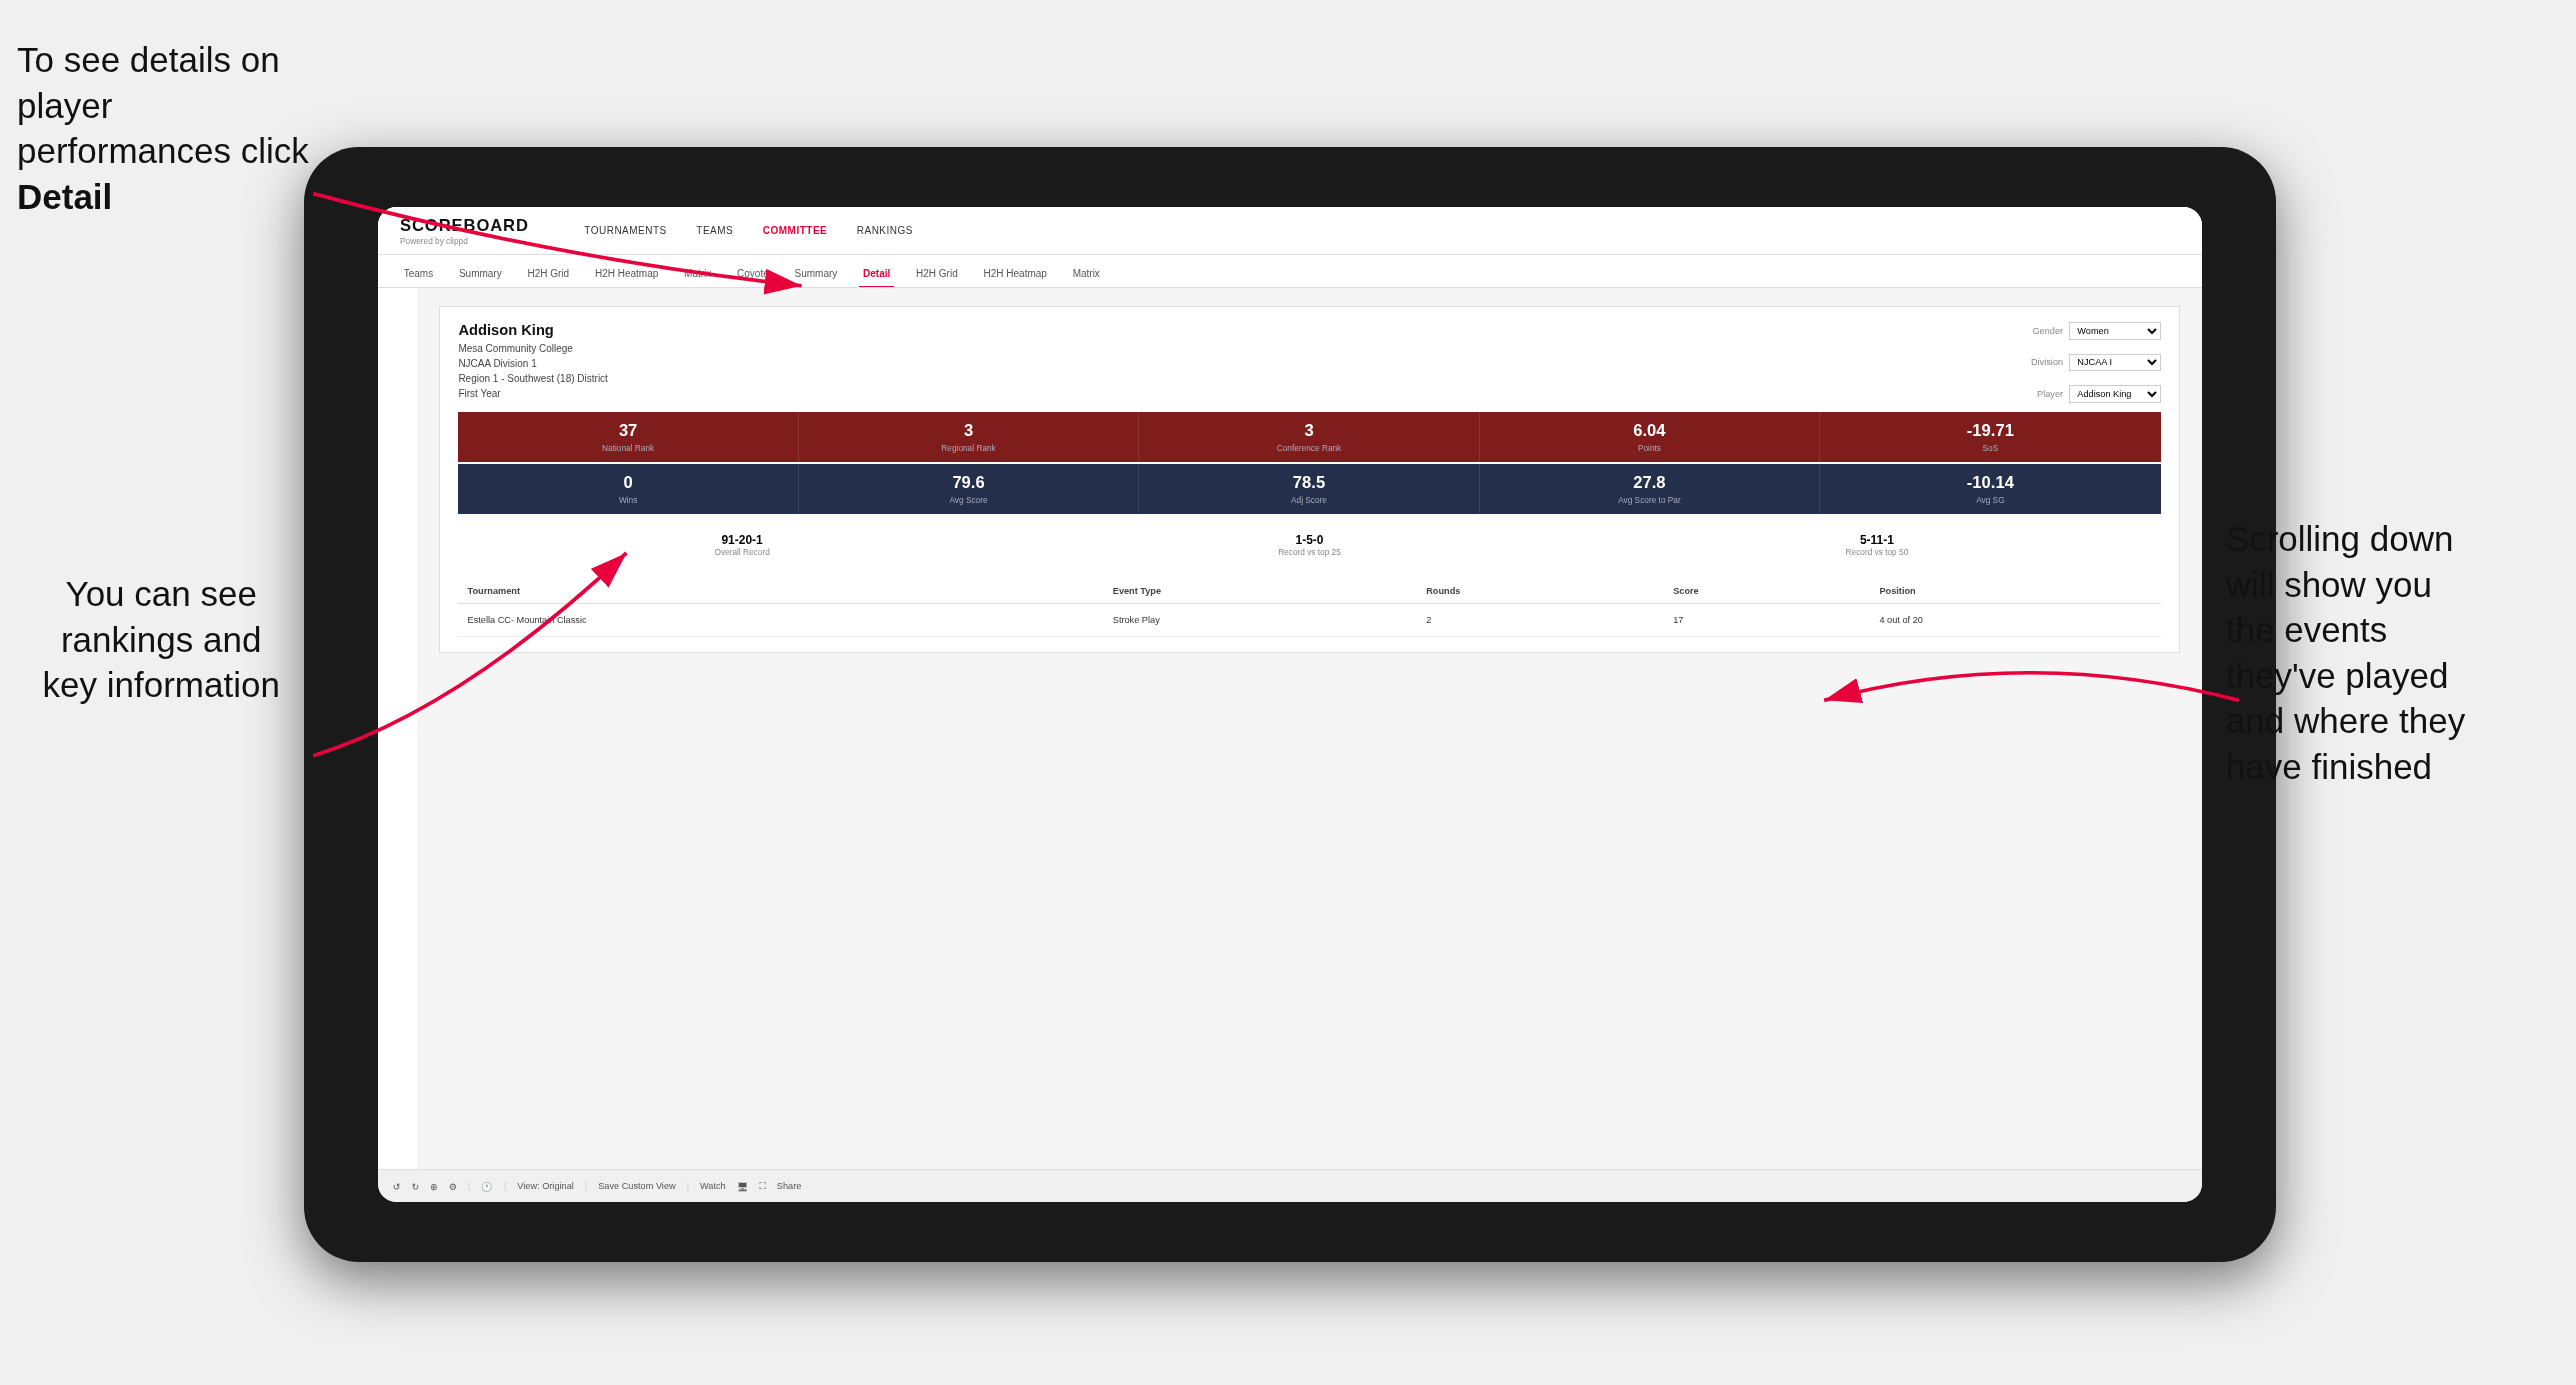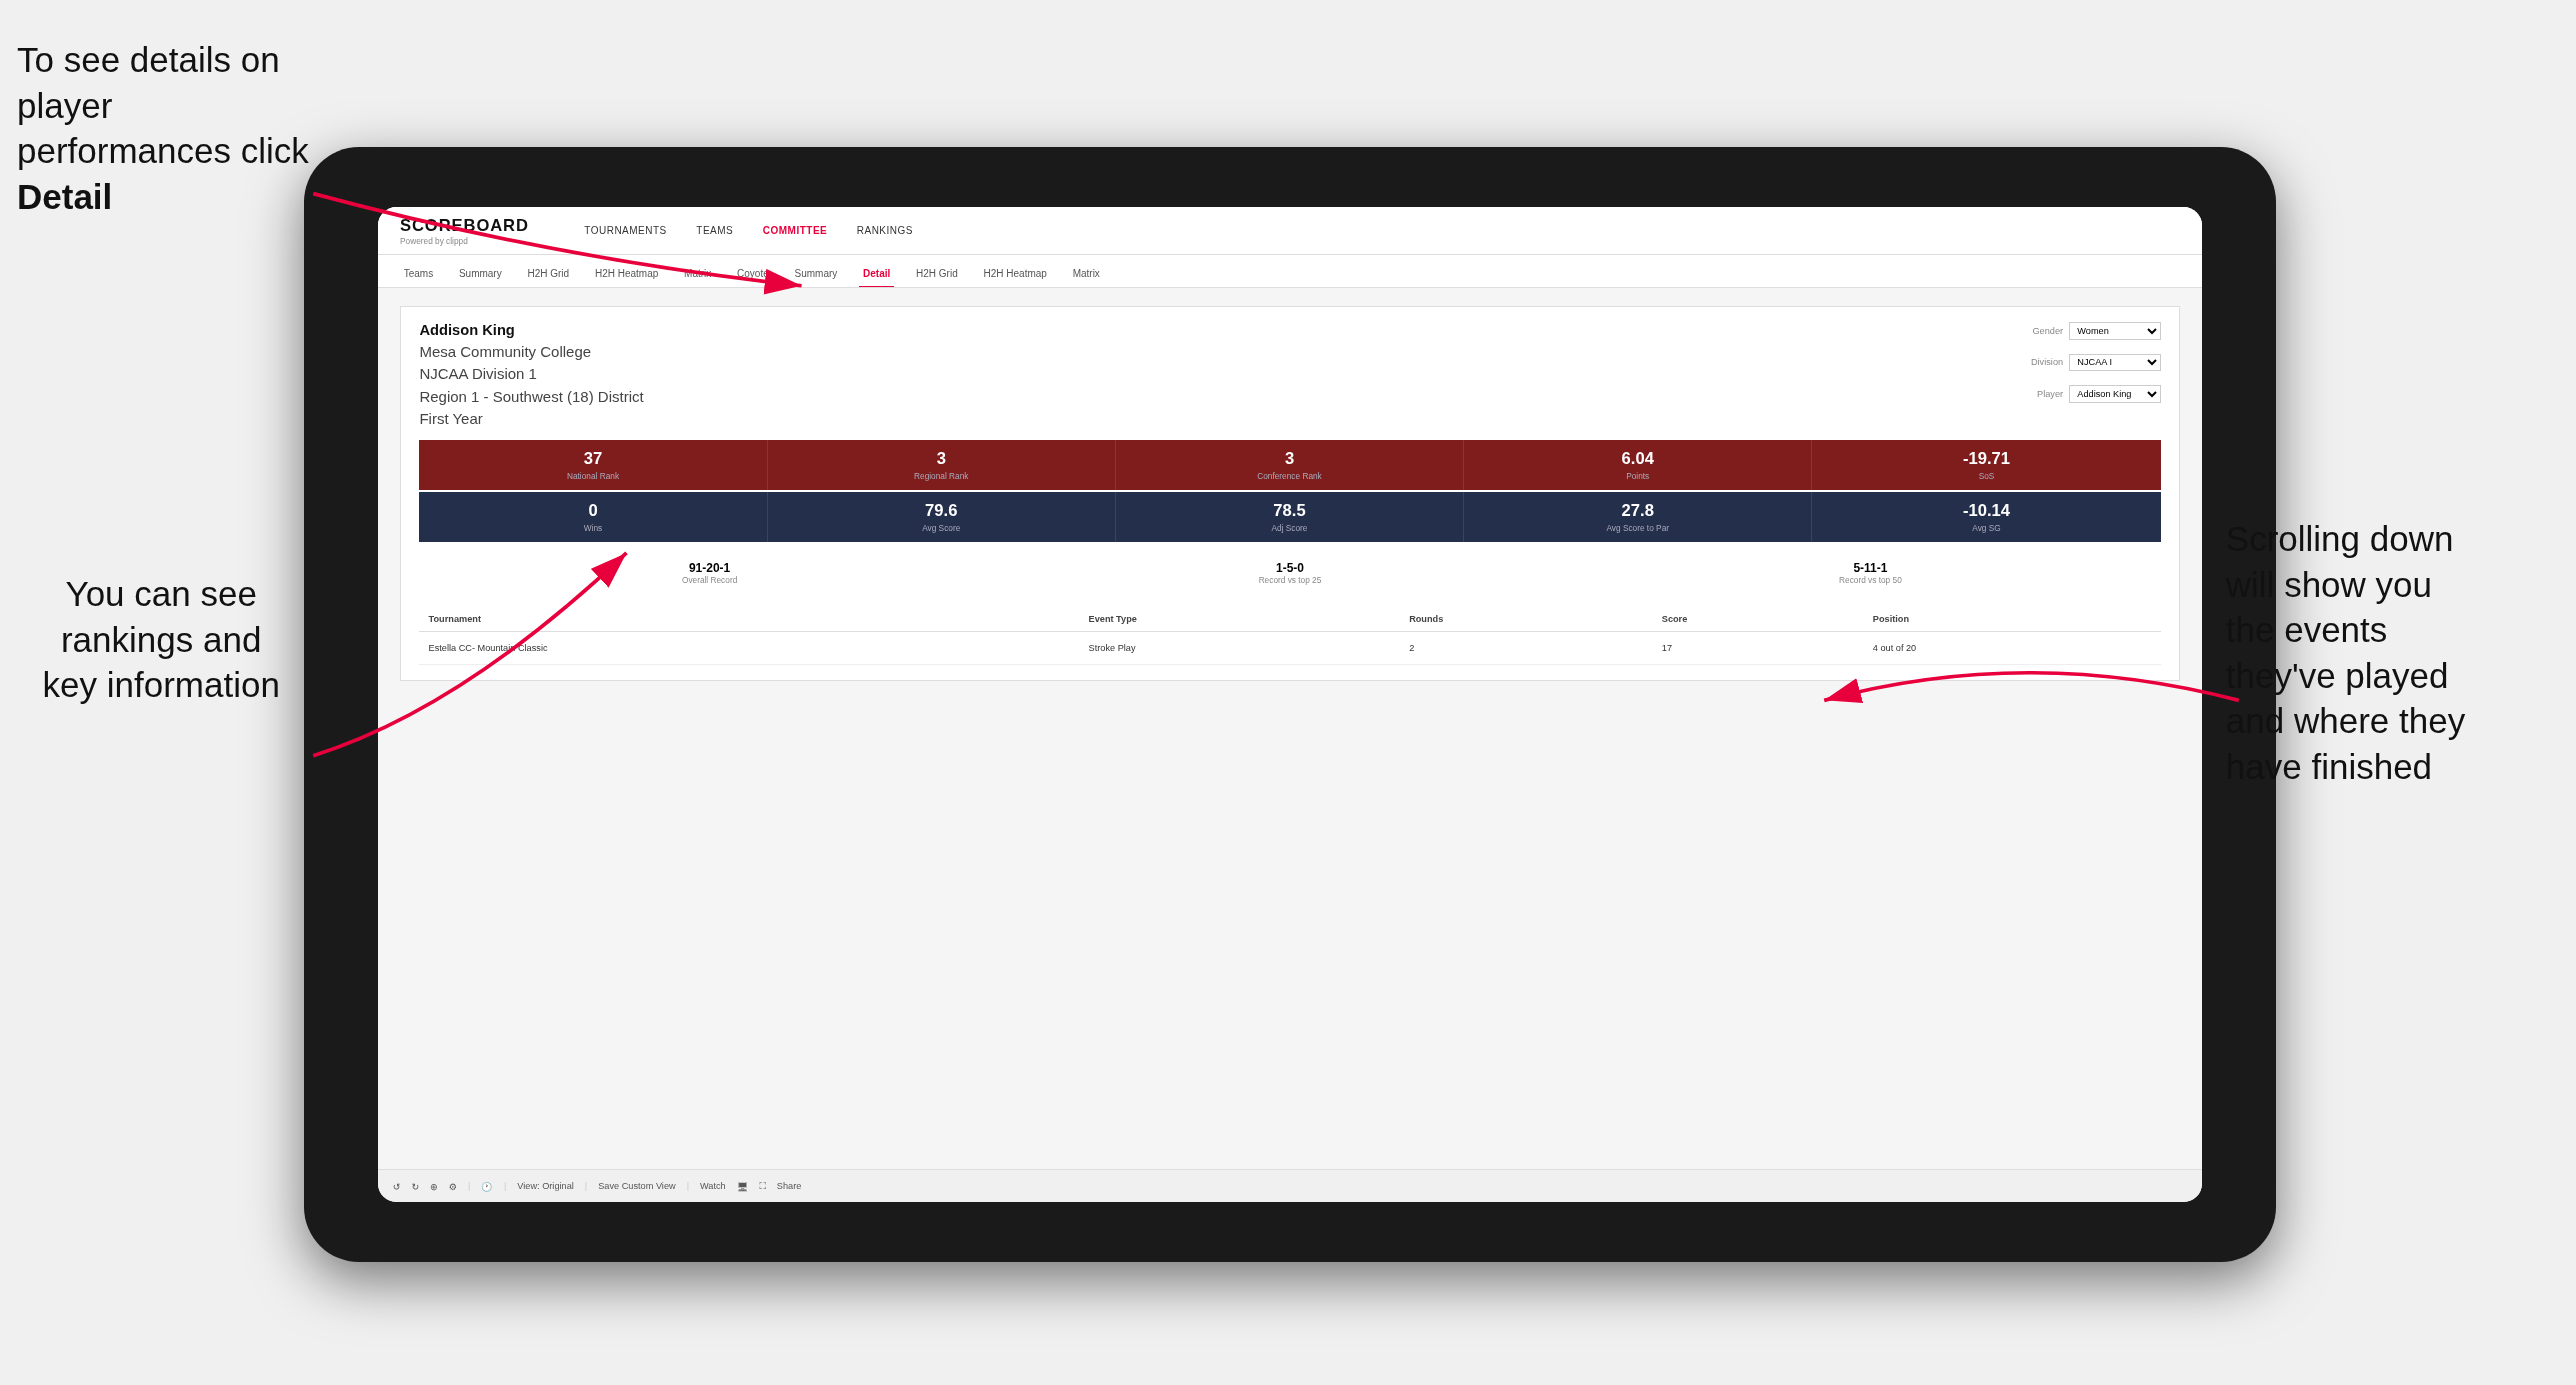--- a/index.html
+++ b/index.html
@@ -138,20 +138,21 @@
       border-bottom: 1.8px solid #e8003d;
       font-weight: bold;
     }
 
     
     .content-area {
       flex: 1;
       overflow-y: auto;
       background: #f5f5f5;
       padding: 18.4px 22px;
+      margin-left: 39px;
     }
 
     .player-card {
       background: #fff;
       border: 0.9px solid #ddd;
       padding: 14.7px 18.4px;
       margin-bottom: 0;
     }
 
     .player-header {
@@ -161,21 +162,21 @@
       margin-bottom: 9.2px;
     }
 
     .player-info-left h2 {
       font-size: 14.7px;
       font-weight: bold;
       color: #111;
       margin-bottom: 2.8px;
     }
     .player-info-left p {
-      font-size: 15px;
+      font-size: 10px;
       color: #444;
       line-height: 1.5;
     }
 
     .player-info-right {
       display: flex;
       flex-direction: column;
       gap: 14px;
     }
     .info-row {

